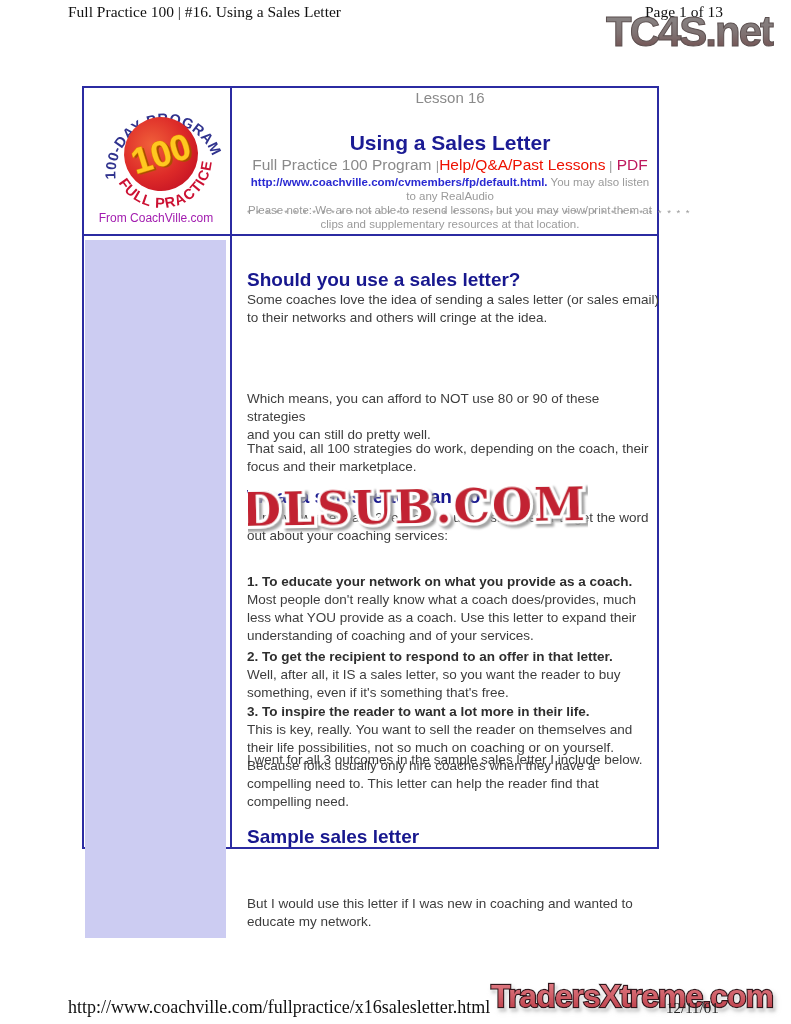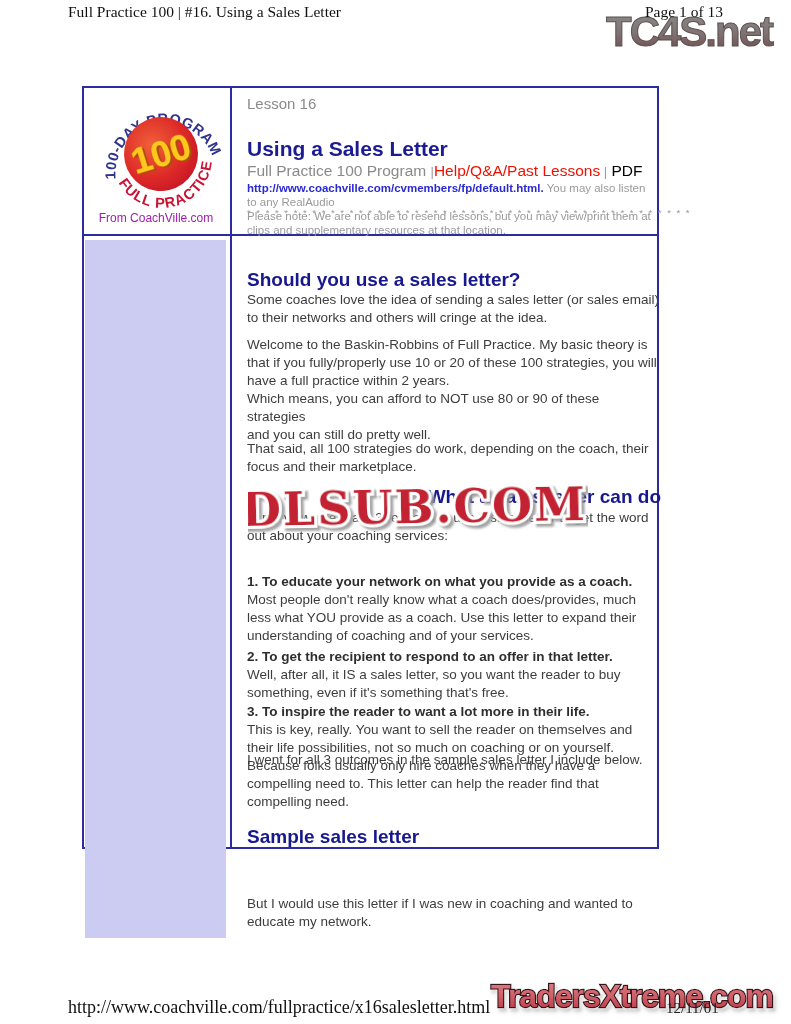--- a/index.html
+++ b/index.html
@@ -16,27 +16,27 @@
   .box-outline{position:absolute;left:82px;top:86px;width:577px;height:763px;
                border:2px solid #2b2ba2;box-sizing:border-box;z-index:0;}
   .divider-h{position:absolute;left:82px;top:234px;width:577px;height:2px;background:#2b2ba2;z-index:0;}
   .divider-v{position:absolute;left:230px;top:86px;width:2px;height:763px;background:#2b2ba2;z-index:0;}
   .lavender{position:absolute;left:85px;top:240px;width:141px;height:698px;background:#ccccf2;z-index:1;}
   
   .logo-svg{position:absolute;left:90px;top:92px;z-index:2;}
   .logo-caption{position:absolute;left:84px;top:211px;width:144px;text-align:center;
                 font-size:12px;color:#a21caf;z-index:2;}
   
-  .lesson-head{position:absolute;left:247px;top:95px;width:406px;z-index:2;}
+  .lesson-head{position:absolute;left:247px;top:89px;width:406px;z-index:2;text-align:center;}
   .lesson-no{font-size:15px;color:#8a8a8a;line-height:17px;}
   .lesson-title{font-size:21px;font-weight:bold;color:#1b1b94;line-height:25px;margin-top:24px;}
   .prog-line{font-size:15.5px;color:#8a8a8a;line-height:19px;}
   .prog-line .sep{font-size:13px;color:#9a9a9a;}
   .link-red{color:#ee1100;text-decoration:none;}
-  .link-blue{color:#000000;text-decoration:none;}
+  .link-blue{color:#be185d;text-decoration:none;}
   .note{font-size:11.5px;color:#9a9a9a;line-height:14px;}
   .note .note-link{color:#2a2ad2;font-weight:bold;text-decoration:none;}
   .asterisks{position:absolute;left:247px;top:207px;width:400px;font-size:9.5px;color:#9a9a9a;
              letter-spacing:1.5px;z-index:2;white-space:nowrap;}
   
   .cblock{position:absolute;left:247px;width:414px;z-index:2;font-size:13.5px;color:#3d3d3d;
           line-height:18px;white-space:pre-line;}
   .chead{position:absolute;left:247px;width:414px;z-index:2;font-size:19px;font-weight:bold;
          color:#17178e;line-height:22px;}
   .item-title{font-weight:bold;color:#2e2e2e;}
@@ -99,28 +99,25 @@
       <div><a href="#" class="note-link">http://www.coachville.com/cvmembers/fp/default.html.</a><span> You may also listen to any RealAudio</span></div>
       <div>Please note:  We are not able to resend lessons, but you may view/print them at</div>
       <div>clips and supplementary resources at that location.</div>
     </div>
   </div>
   <div class="asterisks">* * * * * * * * * * * * * * * * * * * * * * * * * * * * * * * * * * * * * * * * * * * * * * * *</div>
 
   <div class="chead" style="top:269px;">Should you use a sales letter?</div>
   <div class="cblock" style="top:291px;">Some coaches love the idea of sending a sales letter (or sales email)
 to their networks and others will cringe at the idea.</div>
-  <div class="cblock" style="top:336px;">Welcome to the Baskin-Robbins of Full Practice.  My basic theory is
-that if you fully/properly use 10 or 20 of these 100 strategies, you will
-have a full practice within 2 years.</div>
   <div class="cblock" style="top:390px;">Which means, you can afford to NOT use 80 or 90 of these strategies
 and you can still do pretty well.</div>
   <div class="cblock" style="top:440px;">That said, all 100 strategies do work, depending on the coach, their
 focus and their marketplace.</div>
-  <div class="chead" style="top:486px;text-align:right;">What a sales letter can do</div>
+  <div class="chead" style="top:486px;">What a sales letter can do</div>
   <div class="cblock" style="top:509px;">In my view, there are 3 reasons to use a sales letter to get the word
 out about your coaching services:</div>
 
   <div class="cblock" style="top:555px;">
     <span class="item-title">1.  To educate your network on what you provide as a coach.</span>
     <span>Most people don't really know what a coach does/provides, much
 less what YOU provide as a coach.  Use this letter to expand their
 understanding of coaching and of your services.</span>
   </div>
   <div class="cblock" style="top:630px;">

